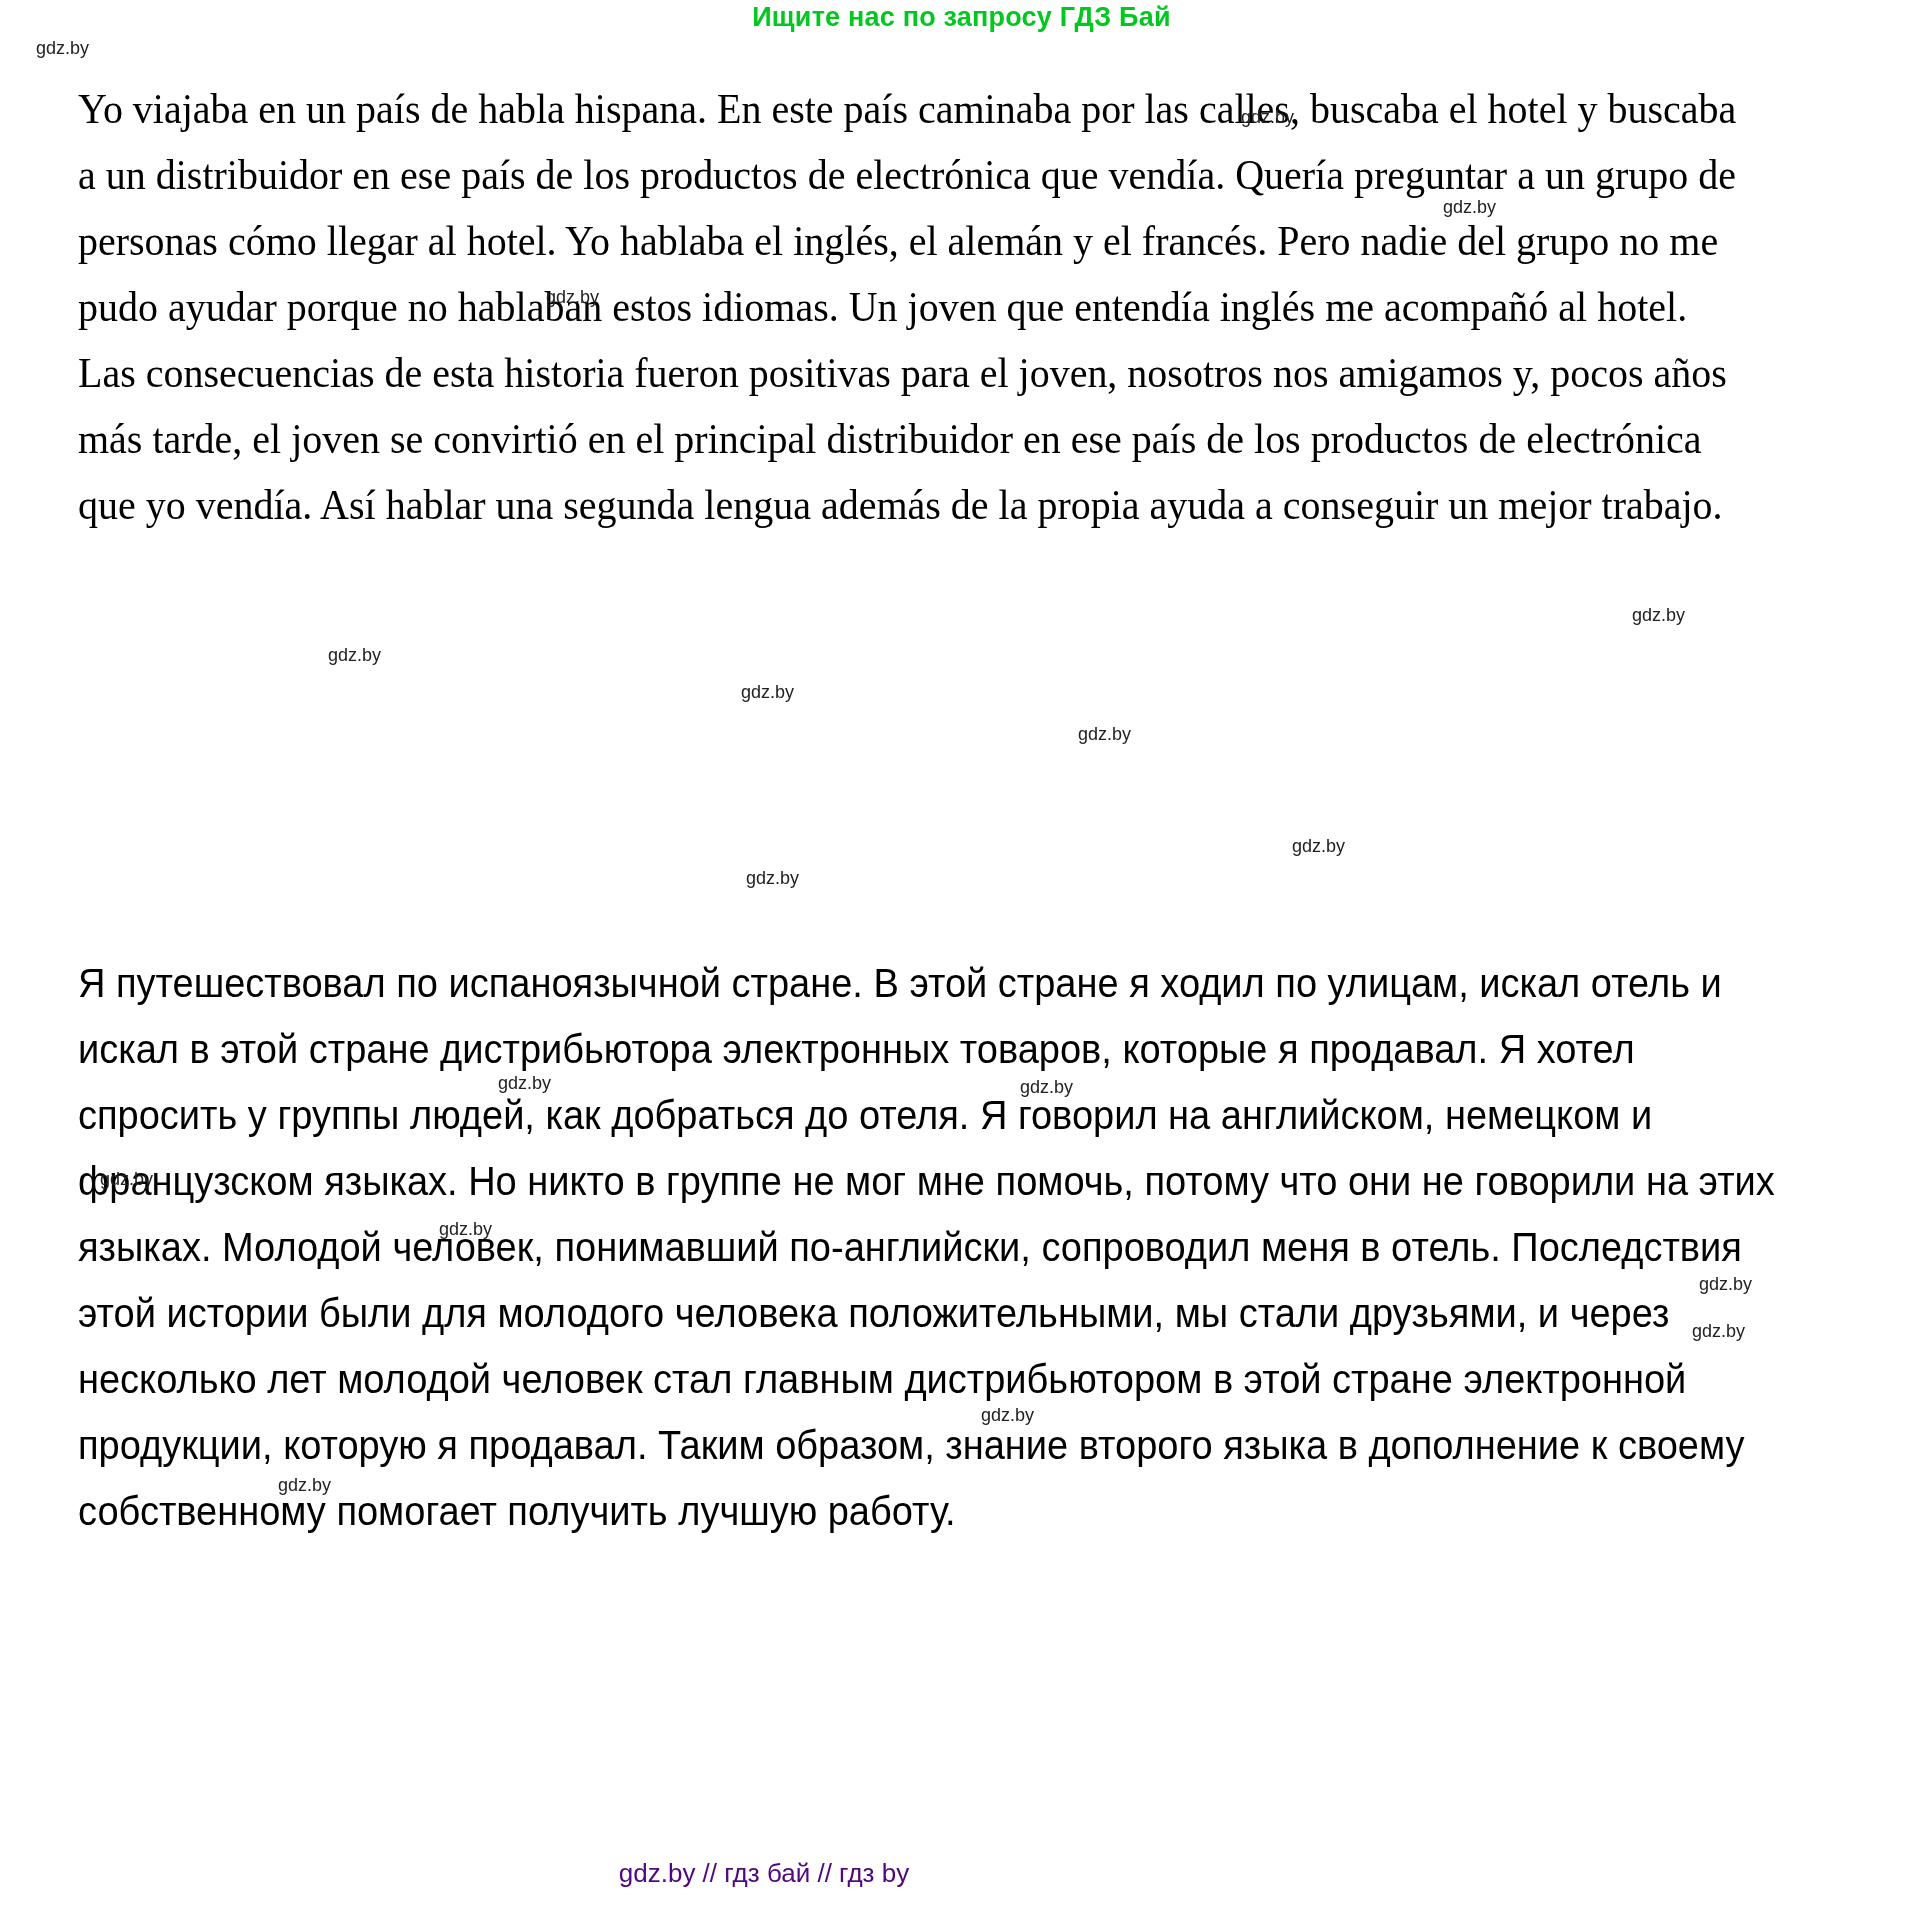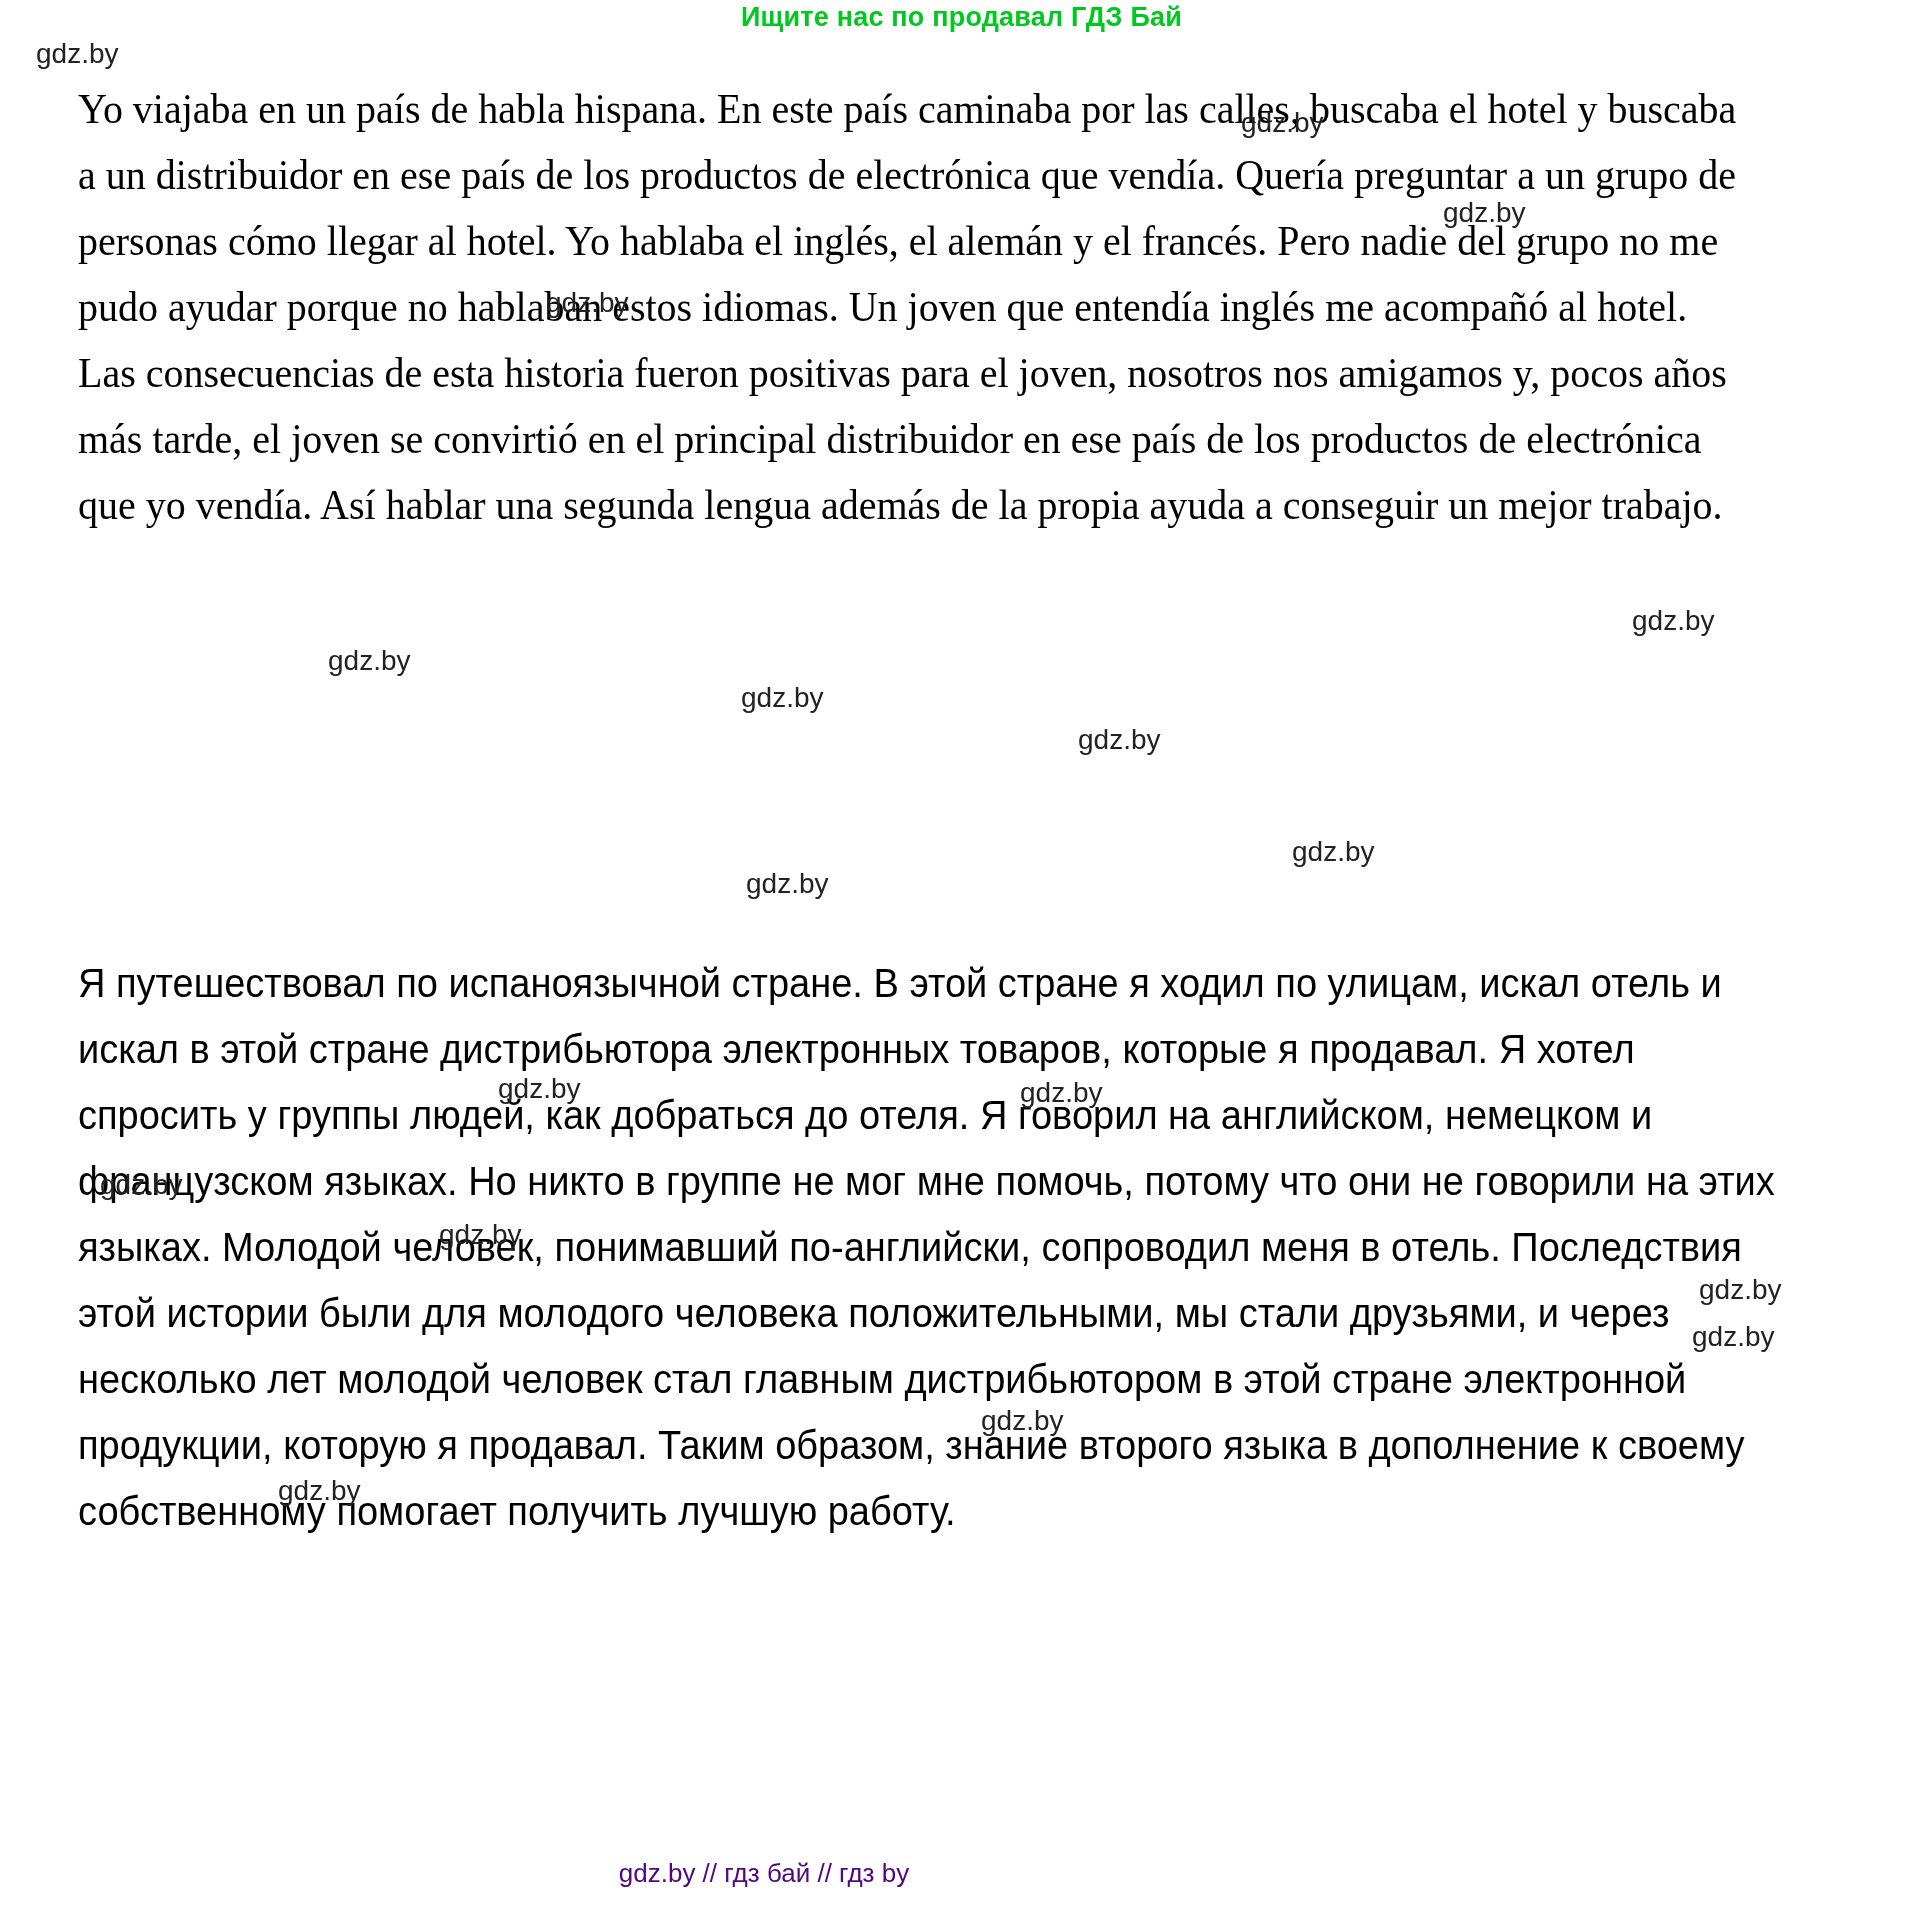--- a/index.html
+++ b/index.html
@@ -65,21 +65,21 @@
     font-size: 40px;
     line-height: 66px;
     transform: scaleX(0.95);
     transform-origin: left top;
   }
 
   
   .watermark {
     position: absolute;
     font-family: "Liberation Sans", sans-serif;
-    font-size: 28px;
+    font-size: 18px;
     color: #222222;
     white-space: nowrap;
     pointer-events: none;
     user-select: none;
   }
 
   
   #footer {
     position: absolute;
     left: 0;
@@ -89,21 +89,21 @@
     color: #50077f;
     font-family: "Liberation Sans", sans-serif;
     font-size: 26px;
     line-height: 32px;
     white-space: nowrap;
   }
 </style>
 </head>
 <body>
 
-<div id="promo-header">Ищите нас по продавал ГДЗ Бай</div>
+<div id="promo-header">Ищите нас по запросу ГДЗ Бай</div>
 
 <div id="content">
 
   <div class="para" id="para-spanish">Yo viajaba en un país de habla hispana. En este país caminaba por las calles, buscaba el hotel y buscaba a un distribuidor en ese país de los productos de electrónica que vendía. Quería preguntar a un grupo de personas cómo llegar al hotel. Yo hablaba el inglés, el alemán y el francés. Pero nadie del grupo no me pudo ayudar porque no hablaban estos idiomas. Un joven que entendía inglés me acompañó al hotel. Las consecuencias de esta historia fueron positivas para el joven, nosotros nos amigamos y, pocos años más tarde, el joven se convirtió en el principal distribuidor en ese país de los productos de electrónica que yo vendía. Así hablar una segunda lengua además de la propia ayuda a conseguir un mejor trabajo.</div>
 
   <div class="para" id="para-russian">Я путешествовал по испаноязычной стране. В этой стране я ходил по улицам, искал отель и искал в этой стране дистрибьютора электронных товаров, которые я продавал. Я хотел спросить у группы людей, как добраться до отеля. Я говорил на английском, немецком и французском языках. Но никто в группе не мог мне помочь, потому что они не говорили на этих языках. Молодой человек, понимавший по-английски, сопроводил меня в отель. Последствия этой истории были для молодого человека положительными, мы стали друзьями, и через несколько лет молодой человек стал главным дистрибьютором в этой стране электронной продукции, которую я продавал. Таким образом, знание второго языка в дополнение к своему собственному помогает получить лучшую работу.</div>
 
   <div id="watermark-layer">
       <span class="watermark" style="left: 36px; top: 38px; color: rgb(34, 34, 34);">gdz.by</span>
       <span class="watermark" style="left: 1241px; top: 107px; color: rgb(34, 34, 34);">gdz.by</span>

